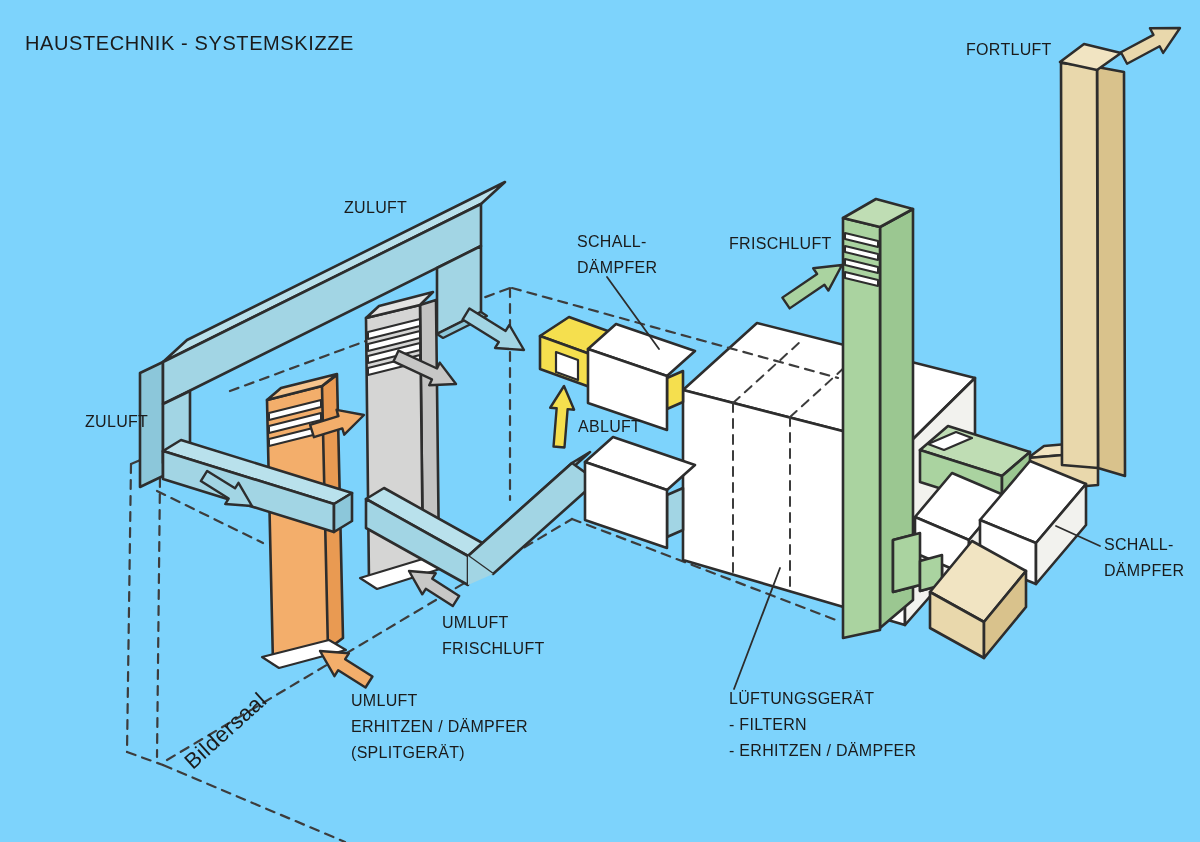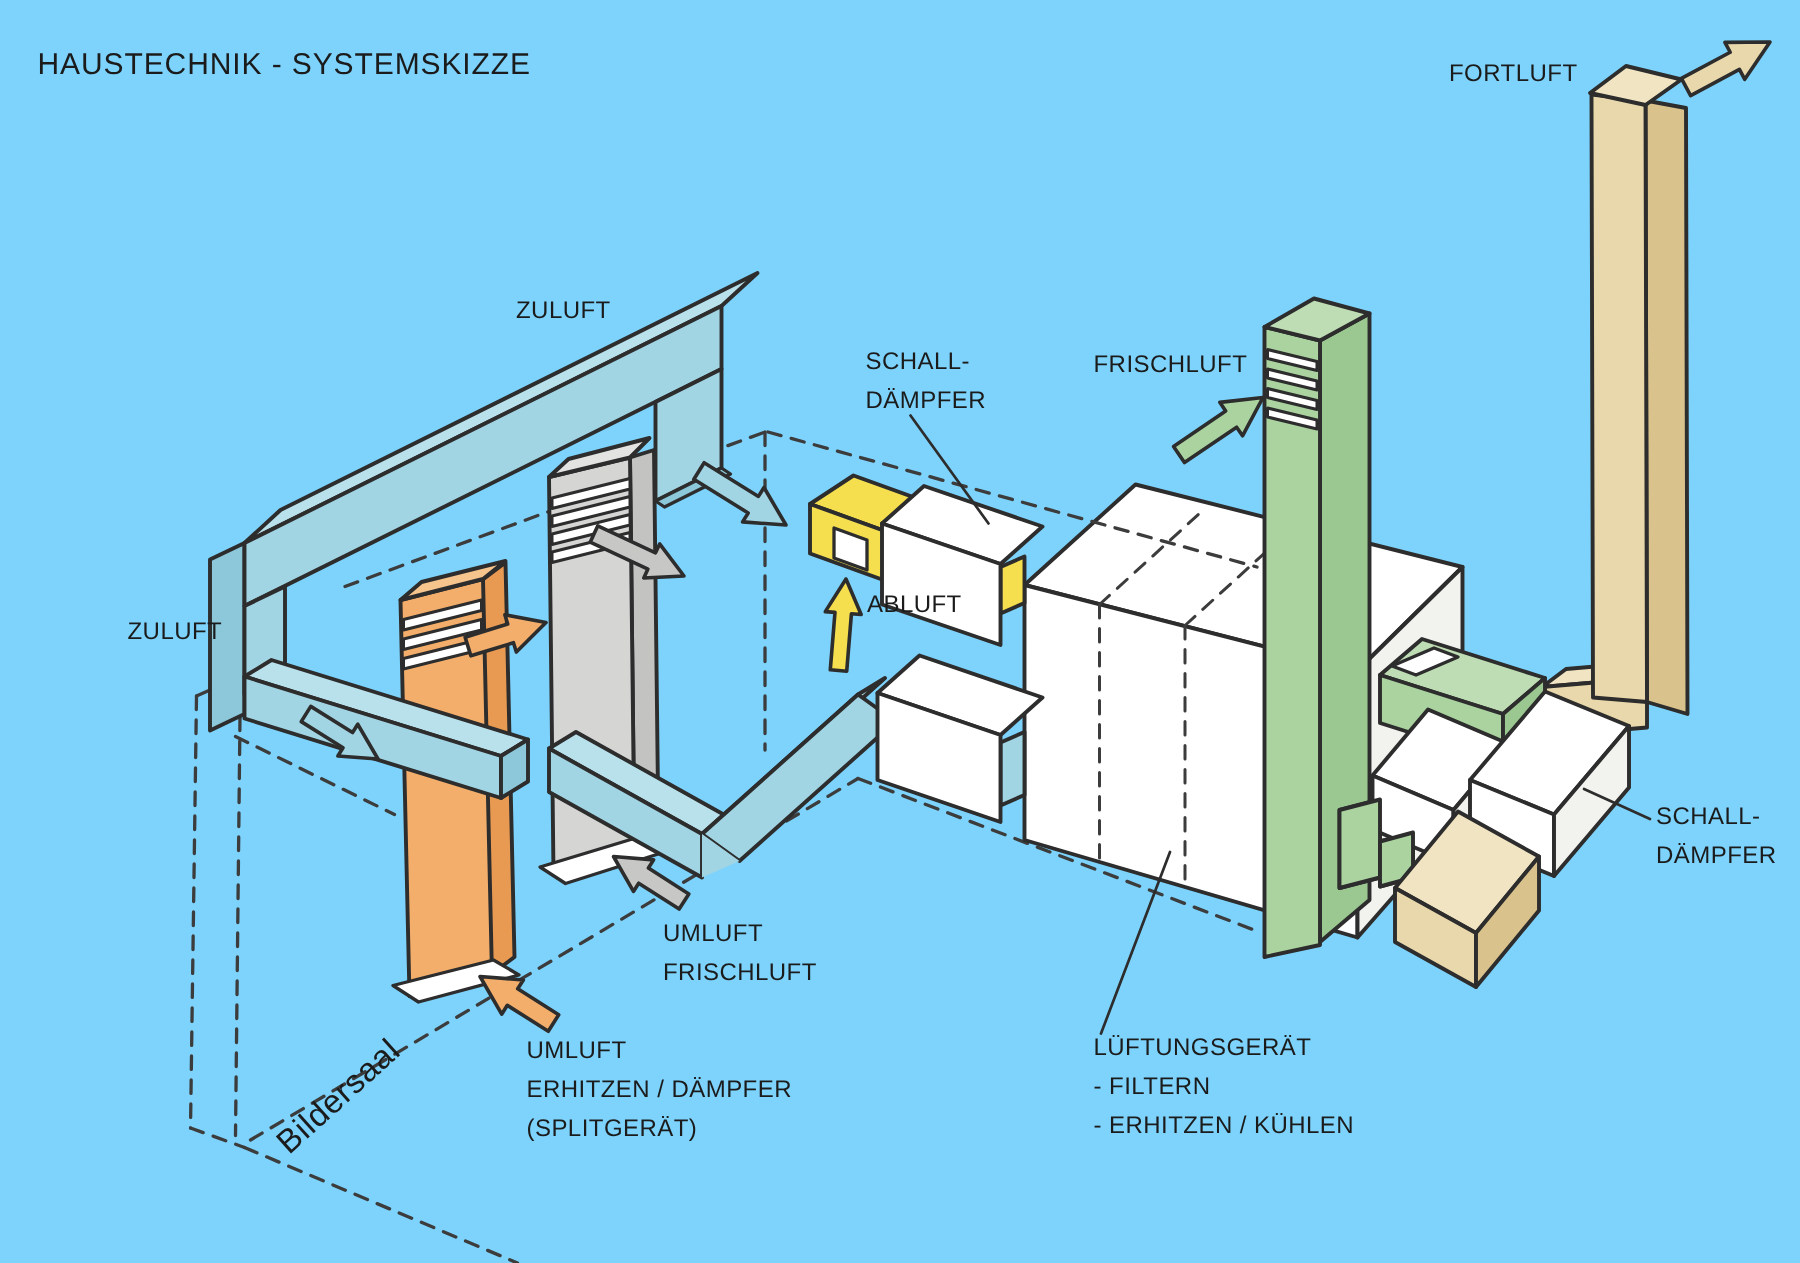--- a/index.html
+++ b/index.html
@@ -163,39 +163,39 @@
 
   <div class="lbl" style="left:85px;top:409px">ZULUFT</div>
 
   <div class="lbl" style="left:577px;top:229px">
     <div>SCHALL-</div>
     <div>DÄMPFER</div>
   </div>
 
   <div class="lbl" style="left:729px;top:231px">FRISCHLUFT</div>
 
-  <div class="lbl" style="left:578px;top:391px">ABLUFT</div>
+  <div class="lbl" style="left:578px;top:414px">ABLUFT</div>
 
   <div class="lbl" style="left:966px;top:37px">FORTLUFT</div>
 
   <div class="lbl" style="left:442px;top:610px">
     <div>UMLUFT</div>
     <div>FRISCHLUFT</div>
   </div>
 
   <div class="lbl" style="left:351px;top:688px">
     <div>UMLUFT</div>
     <div>ERHITZEN / DÄMPFER</div>
     <div>(SPLITGERÄT)</div>
   </div>
 
   <div class="lbl" style="left:729px;top:686px">
     <div>LÜFTUNGSGERÄT</div>
     <div>- FILTERN</div>
-    <div>- ERHITZEN / KÜHLEN</div>
+    <div>- ERHITZEN / DÄMPFER</div>
   </div>
 
   <div class="lbl" style="left:1104px;top:532px">
     <div>SCHALL-</div>
     <div>DÄMPFER</div>
   </div>
 
   <div class="lbl room" style="left:188px;top:752px">Bildersaal</div>
 </div>
 

